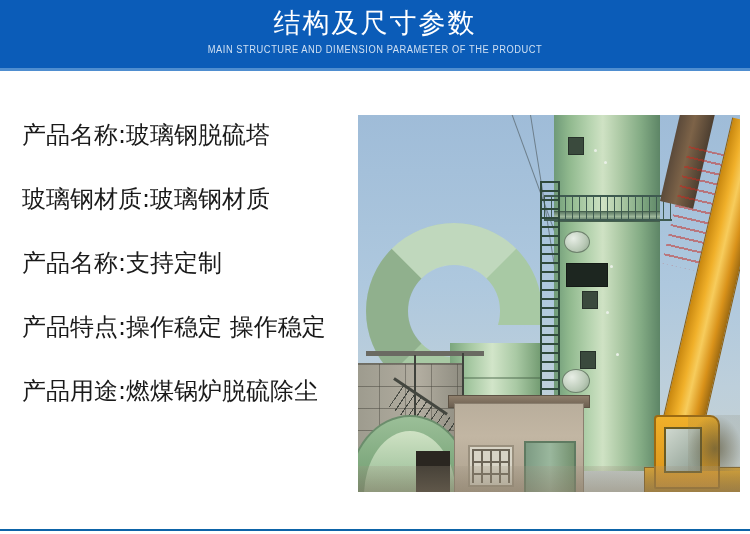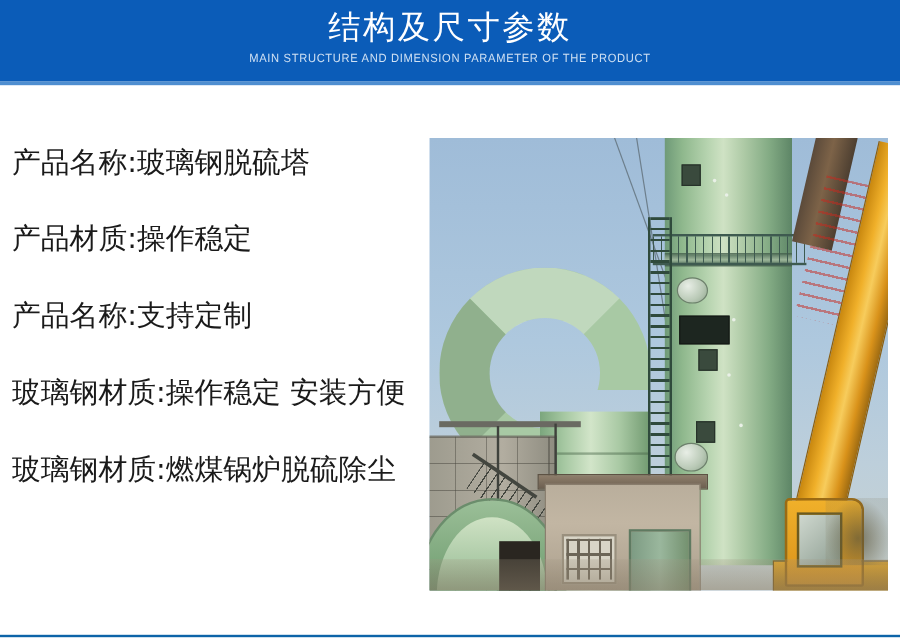--- a/index.html
+++ b/index.html
@@ -59,21 +59,21 @@
   .content {
     position: absolute;
     left: 0;
     top: 71px;
     width: 750px;
     height: 455px;
   }
 
   .spec-list {
     position: absolute;
-    left: 10px;
+    left: 22px;
     top: 32px;
     width: 345px;
   }
   .spec-row {
     height: 64px;
     line-height: 64px;
     white-space: nowrap;
     font-size: 24px;
     color: #1a1a1a;
     font-family: "DejaVu Sans", "Liberation Sans", sans-serif;
@@ -436,24 +436,24 @@
 <div class="header-band">
   <div class="header-title">结构及尺寸参数</div>
   <div class="header-subtitle">MAIN STRUCTURE AND DIMENSION PARAMETER OF THE PRODUCT</div>
 </div>
 <div class="header-underline"></div>
 
 <div class="content">
 
   <div class="spec-list">
     <div class="spec-row">产品名称:玻璃钢脱硫塔</div>
-    <div class="spec-row">产品材质:操作稳定</div>
+    <div class="spec-row">玻璃钢材质:玻璃钢材质</div>
     <div class="spec-row">产品名称:支持定制</div>
-    <div class="spec-row">玻璃钢材质:操作稳定 安装方便</div>
-    <div class="spec-row">玻璃钢材质:燃煤锅炉脱硫除尘</div>
+    <div class="spec-row">产品特点:操作稳定 操作稳定</div>
+    <div class="spec-row">产品用途:燃煤锅炉脱硫除尘</div>
   </div>
 
   <div class="photo-frame">
     <div class="photo-scene">
 
       <div class="sky"></div>
 
       <div class="wire" style="left:150px; top:-10px; width:1px; height:250px; transform: rotate(-20deg);"></div>
       <div class="wire" style="left:172px; top:0px; width:1px; height:300px; transform: rotate(-9deg);"></div>
 

